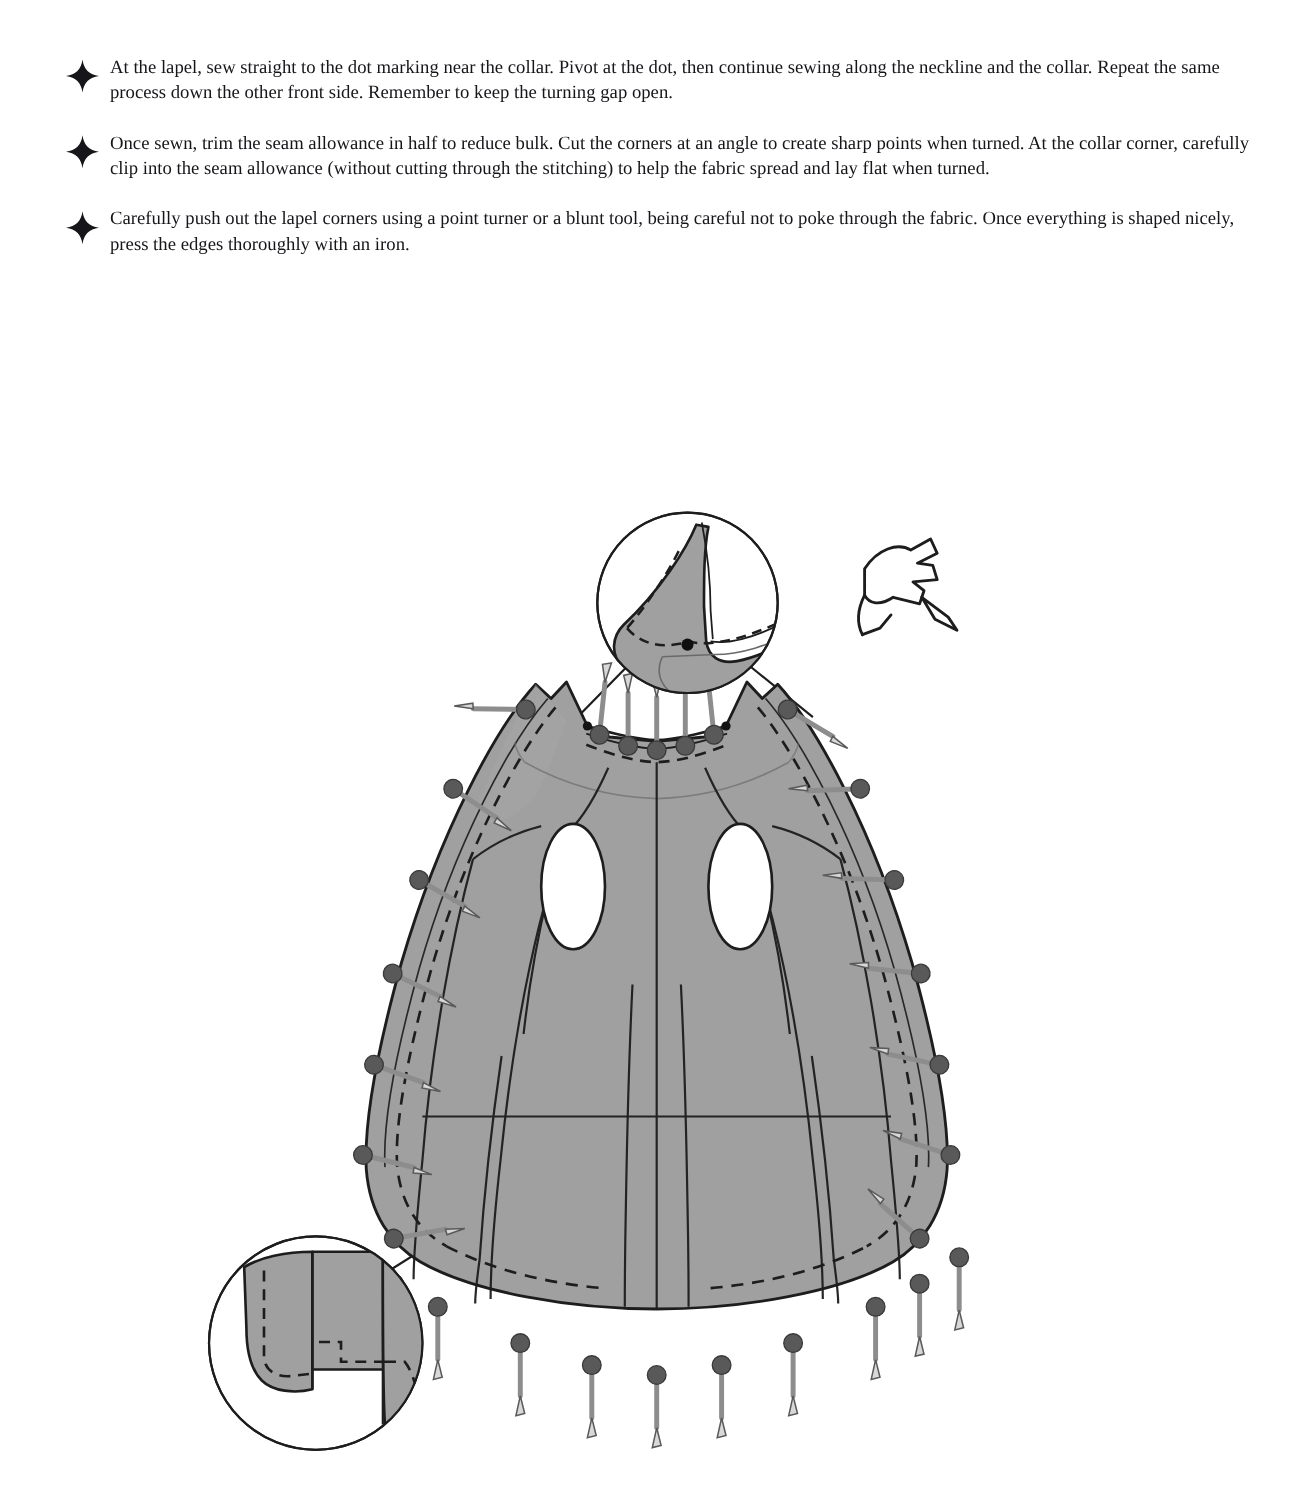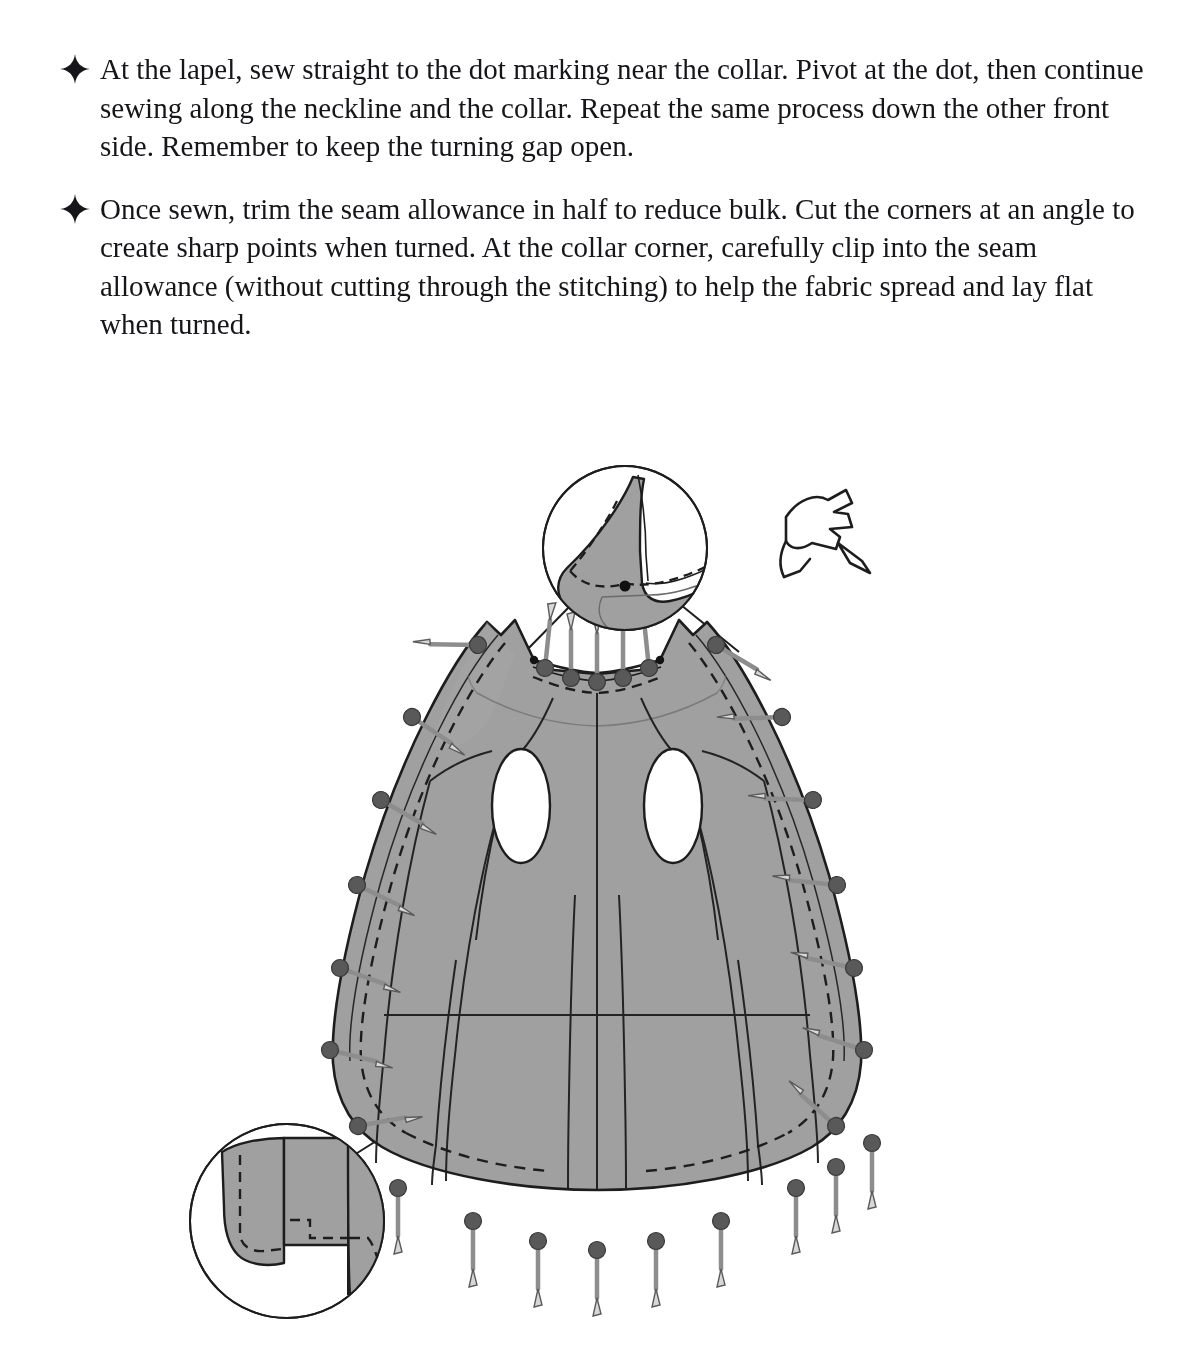--- a/index.html
+++ b/index.html
@@ -40,21 +40,21 @@
     flex: 0 0 auto;
     width: 34px;
     height: 34px;
     margin-top: 2px;
     margin-right: 8px;
     display: block;
   }
 
   .instr-text {
     flex: 1 1 auto;
-    font-size: 29px;
+    font-size: 17px;
     line-height: 1.33;
     letter-spacing: 0.0px;
     color: #16161a;
     text-align: left;
   }
 
   
   .illustration {
     position: absolute;
     left: 0;
@@ -79,20 +79,26 @@
     </div>
 
     <div class="instr-item">
       <svg class="bullet-star" viewBox="0 0 34 34">
         <path d="M17 2 C18.2 10.9 23.1 15.8 32 17 C23.1 18.2 18.2 23.1 17 32 C15.8 23.1 10.9 18.2 2 17 C10.9 15.8 15.8 10.9 17 2 Z" fill="#16161a"></path>
       </svg>
       <div class="instr-text">Once sewn, trim the seam allowance in half to reduce bulk. Cut the corners at an angle to create sharp points when turned. At the collar corner, carefully clip into the seam allowance (without cutting through the stitching) to help the fabric spread and lay flat when turned.</div>
     </div>
 
 
+    <div class="instr-item">
+      <svg class="bullet-star" viewBox="0 0 34 34">
+        <path d="M17 2 C18.2 10.9 23.1 15.8 32 17 C23.1 18.2 18.2 23.1 17 32 C15.8 23.1 10.9 18.2 2 17 C10.9 15.8 15.8 10.9 17 2 Z" fill="#16161a"></path>
+      </svg>
+      <div class="instr-text">Carefully push out the lapel corners using a point turner or a blunt tool, being careful not to poke through the fabric. Once everything is shaped nicely, press the edges thoroughly with an iron.</div>
+    </div>
 
   </div>
 
   <div class="illustration">
     <svg width="1194" height="911" viewBox="0 0 1194 911" xmlns="http://www.w3.org/2000/svg">
 
       <defs>
 
         <g id="pin-h">
           <line x1="0" y1="0" x2="46" y2="13" stroke="#8d8d8d" stroke-width="4.5" stroke-linecap="round"></line>

